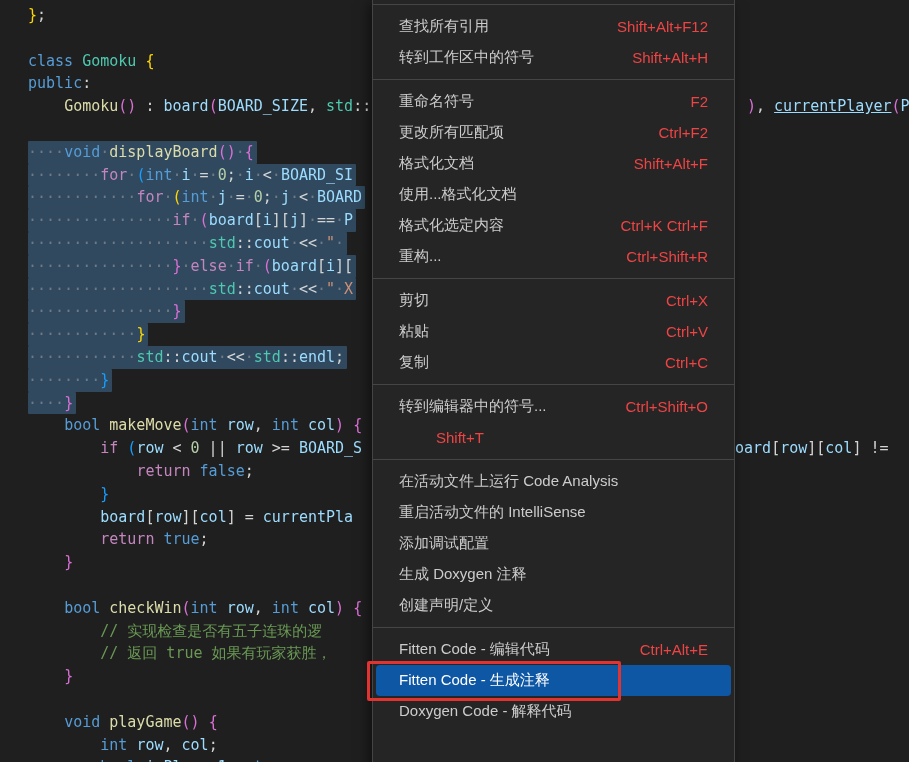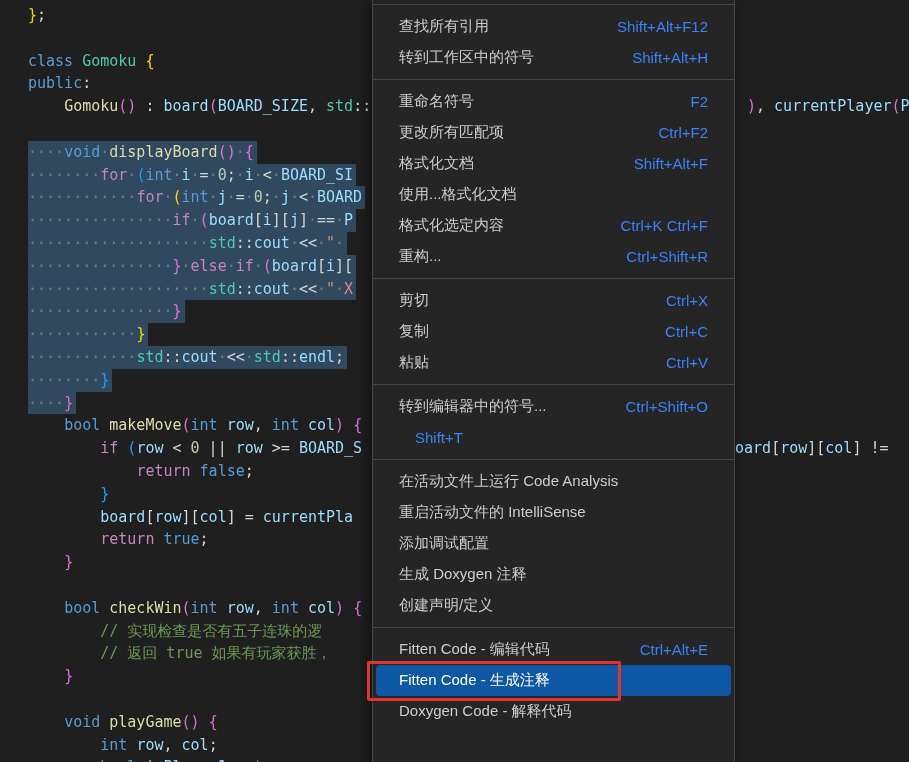--- a/index.html
+++ b/index.html
@@ -34,33 +34,33 @@
   }
   .menuitem{
     height:31px;margin:0 3px;padding:0 23px;border-radius:4px;
     display:flex;align-items:center;justify-content:space-between;
     cursor:default;white-space:nowrap;
   }
   .menuitem.hl{background:var(--hlbg,#0d57a5);color:#ffffff}
   .menuitem.hl .shortcut{color:#ffffff}
   .sep{height:1px;background:#454545;margin:6px 0}
   .menu .sep:first-child{margin-top:0}
-  .shortcut{color:#3b82f6;margin-left:16px}
+  .shortcut{color:#ef4444;margin-left:37px}
   .redbox{
     position:absolute;left:367px;top:661px;width:254px;height:40px;
     box-sizing:border-box;border:3px solid var(--redc,#e13430);
     border-radius:2px;z-index:9;pointer-events:none;
   }
 </style>
 </head>
 <body style="background: rgb(31, 31, 31);">
 
 <div class="code"><div class="line"><span style="color: rgb(255, 215, 0);">}</span><span style="color: rgb(212, 212, 212);">;</span></div><div class="line"></div><div class="line"><span style="color: rgb(86, 156, 214);">class</span><span style="color: rgb(212, 212, 212);"> </span><span style="color: rgb(78, 201, 176);">Gomoku</span><span style="color: rgb(212, 212, 212);"> </span><span style="color: rgb(255, 215, 0);">{</span></div><div class="line"><span style="color: rgb(86, 156, 214);">public</span><span style="color: rgb(212, 212, 212);">:</span></div><div class="line"><span style="color: rgb(212, 212, 212);">    </span><span style="color: rgb(220, 220, 170);">Gomoku</span><span style="color: rgb(218, 112, 214);">()</span><span style="color: rgb(212, 212, 212);"> : </span><span style="color: rgb(156, 220, 254);">board</span><span style="color: rgb(218, 112, 214);">(</span><span style="color: rgb(156, 220, 254);">BOARD_SIZE</span><span style="color: rgb(212, 212, 212);">, </span><span style="color: rgb(78, 201, 176);">std</span><span style="color: rgb(212, 212, 212);">::</span></div><div class="line"></div><div class="line"><span class="sel"><span class="ws">····</span><span style="color: rgb(86, 156, 214);">void</span><span class="ws">·</span><span style="color: rgb(220, 220, 170);">displayBoard</span><span style="color: rgb(218, 112, 214);">()</span><span class="ws">·</span><span style="color: rgb(218, 112, 214);">{</span></span></div><div class="line"><span class="sel"><span class="ws">········</span><span style="color: rgb(197, 134, 192);">for</span><span class="ws">·</span><span style="color: rgb(23, 159, 255);">(</span><span style="color: rgb(86, 156, 214);">int</span><span class="ws">·</span><span style="color: rgb(156, 220, 254);">i</span><span class="ws">·</span><span style="color: rgb(212, 212, 212);">=</span><span class="ws">·</span><span style="color: rgb(181, 206, 168);">0</span><span style="color: rgb(212, 212, 212);">;</span><span class="ws">·</span><span style="color: rgb(156, 220, 254);">i</span><span class="ws">·</span><span style="color: rgb(212, 212, 212);">&lt;</span><span class="ws">·</span><span style="color: rgb(156, 220, 254);">BOARD_SI</span></span></div><div class="line"><span class="sel"><span class="ws">············</span><span style="color: rgb(197, 134, 192);">for</span><span class="ws">·</span><span style="color: rgb(255, 215, 0);">(</span><span style="color: rgb(86, 156, 214);">int</span><span class="ws">·</span><span style="color: rgb(156, 220, 254);">j</span><span class="ws">·</span><span style="color: rgb(212, 212, 212);">=</span><span class="ws">·</span><span style="color: rgb(181, 206, 168);">0</span><span style="color: rgb(212, 212, 212);">;</span><span class="ws">·</span><span style="color: rgb(156, 220, 254);">j</span><span class="ws">·</span><span style="color: rgb(212, 212, 212);">&lt;</span><span class="ws">·</span><span style="color: rgb(156, 220, 254);">BOARD</span></span></div><div class="line"><span class="sel"><span class="ws">················</span><span style="color: rgb(197, 134, 192);">if</span><span class="ws">·</span><span style="color: rgb(218, 112, 214);">(</span><span style="color: rgb(156, 220, 254);">board</span><span style="color: rgb(212, 212, 212);">[</span><span style="color: rgb(156, 220, 254);">i</span><span style="color: rgb(212, 212, 212);">][</span><span style="color: rgb(156, 220, 254);">j</span><span style="color: rgb(212, 212, 212);">]</span><span class="ws">·</span><span style="color: rgb(212, 212, 212);">==</span><span class="ws">·</span><span style="color: rgb(156, 220, 254);">P</span></span></div><div class="line"><span class="sel"><span class="ws">····················</span><span style="color: rgb(78, 201, 176);">std</span><span style="color: rgb(212, 212, 212);">::</span><span style="color: rgb(156, 220, 254);">cout</span><span class="ws">·</span><span style="color: rgb(212, 212, 212);">&lt;&lt;</span><span class="ws">·</span><span style="color: rgb(206, 145, 120);">"</span><span class="ws">·</span></span></div><div class="line"><span class="sel"><span class="ws">················</span><span style="color: rgb(218, 112, 214);">}</span><span class="ws">·</span><span style="color: rgb(197, 134, 192);">else</span><span class="ws">·</span><span style="color: rgb(197, 134, 192);">if</span><span class="ws">·</span><span style="color: rgb(218, 112, 214);">(</span><span style="color: rgb(156, 220, 254);">board</span><span style="color: rgb(212, 212, 212);">[</span><span style="color: rgb(156, 220, 254);">i</span><span style="color: rgb(212, 212, 212);">][</span></span></div><div class="line"><span class="sel"><span class="ws">····················</span><span style="color: rgb(78, 201, 176);">std</span><span style="color: rgb(212, 212, 212);">::</span><span style="color: rgb(156, 220, 254);">cout</span><span class="ws">·</span><span style="color: rgb(212, 212, 212);">&lt;&lt;</span><span class="ws">·</span><span style="color: rgb(206, 145, 120);">"</span><span class="ws">·</span><span style="color: rgb(206, 145, 120);">X</span></span></div><div class="line"><span class="sel"><span class="ws">················</span><span style="color: rgb(218, 112, 214);">}</span></span></div><div class="line"><span class="sel"><span class="ws">············</span><span style="color: rgb(255, 215, 0);">}</span></span></div><div class="line"><span class="sel"><span class="ws">············</span><span style="color: rgb(78, 201, 176);">std</span><span style="color: rgb(212, 212, 212);">::</span><span style="color: rgb(156, 220, 254);">cout</span><span class="ws">·</span><span style="color: rgb(212, 212, 212);">&lt;&lt;</span><span class="ws">·</span><span style="color: rgb(78, 201, 176);">std</span><span style="color: rgb(212, 212, 212);">::</span><span style="color: rgb(156, 220, 254);">endl</span><span style="color: rgb(212, 212, 212);">;</span></span></div><div class="line"><span class="sel"><span class="ws">········</span><span style="color: rgb(23, 159, 255);">}</span></span></div><div class="line"><span class="sel"><span class="ws">····</span><span style="color: rgb(218, 112, 214);">}</span></span></div><div class="line"><span style="color: rgb(212, 212, 212);">    </span><span style="color: rgb(86, 156, 214);">bool</span><span style="color: rgb(212, 212, 212);"> </span><span style="color: rgb(220, 220, 170);">makeMove</span><span style="color: rgb(218, 112, 214);">(</span><span style="color: rgb(86, 156, 214);">int</span><span style="color: rgb(212, 212, 212);"> </span><span style="color: rgb(156, 220, 254);">row</span><span style="color: rgb(212, 212, 212);">, </span><span style="color: rgb(86, 156, 214);">int</span><span style="color: rgb(212, 212, 212);"> </span><span style="color: rgb(156, 220, 254);">col</span><span style="color: rgb(218, 112, 214);">)</span><span style="color: rgb(212, 212, 212);"> </span><span style="color: rgb(218, 112, 214);">{</span></div><div class="line"><span style="color: rgb(212, 212, 212);">        </span><span style="color: rgb(197, 134, 192);">if</span><span style="color: rgb(212, 212, 212);"> </span><span style="color: rgb(23, 159, 255);">(</span><span style="color: rgb(156, 220, 254);">row</span><span style="color: rgb(212, 212, 212);"> &lt; </span><span style="color: rgb(181, 206, 168);">0</span><span style="color: rgb(212, 212, 212);"> || </span><span style="color: rgb(156, 220, 254);">row</span><span style="color: rgb(212, 212, 212);"> &gt;= </span><span style="color: rgb(156, 220, 254);">BOARD_S</span></div><div class="line"><span style="color: rgb(212, 212, 212);">            </span><span style="color: rgb(197, 134, 192);">return</span><span style="color: rgb(212, 212, 212);"> </span><span style="color: rgb(86, 156, 214);">false</span><span style="color: rgb(212, 212, 212);">;</span></div><div class="line"><span style="color: rgb(212, 212, 212);">        </span><span style="color: rgb(23, 159, 255);">}</span></div><div class="line"><span style="color: rgb(212, 212, 212);">        </span><span style="color: rgb(156, 220, 254);">board</span><span style="color: rgb(212, 212, 212);">[</span><span style="color: rgb(156, 220, 254);">row</span><span style="color: rgb(212, 212, 212);">][</span><span style="color: rgb(156, 220, 254);">col</span><span style="color: rgb(212, 212, 212);">] = </span><span style="color: rgb(156, 220, 254);">currentPla</span></div><div class="line"><span style="color: rgb(212, 212, 212);">        </span><span style="color: rgb(197, 134, 192);">return</span><span style="color: rgb(212, 212, 212);"> </span><span style="color: rgb(86, 156, 214);">true</span><span style="color: rgb(212, 212, 212);">;</span></div><div class="line"><span style="color: rgb(212, 212, 212);">    </span><span style="color: rgb(218, 112, 214);">}</span></div><div class="line"></div><div class="line"><span style="color: rgb(212, 212, 212);">    </span><span style="color: rgb(86, 156, 214);">bool</span><span style="color: rgb(212, 212, 212);"> </span><span style="color: rgb(220, 220, 170);">checkWin</span><span style="color: rgb(218, 112, 214);">(</span><span style="color: rgb(86, 156, 214);">int</span><span style="color: rgb(212, 212, 212);"> </span><span style="color: rgb(156, 220, 254);">row</span><span style="color: rgb(212, 212, 212);">, </span><span style="color: rgb(86, 156, 214);">int</span><span style="color: rgb(212, 212, 212);"> </span><span style="color: rgb(156, 220, 254);">col</span><span style="color: rgb(218, 112, 214);">)</span><span style="color: rgb(212, 212, 212);"> </span><span style="color: rgb(218, 112, 214);">{</span></div><div class="line"><span style="color: rgb(212, 212, 212);">        </span><span style="color: rgb(106, 153, 85);">// 实现检查是否有五子连珠的逻</span></div><div class="line"><span style="color: rgb(212, 212, 212);">        </span><span style="color: rgb(106, 153, 85);">// 返回 true 如果有玩家获胜，</span></div><div class="line"><span style="color: rgb(212, 212, 212);">    </span><span style="color: rgb(218, 112, 214);">}</span></div><div class="line"></div><div class="line"><span style="color: rgb(212, 212, 212);">    </span><span style="color: rgb(86, 156, 214);">void</span><span style="color: rgb(212, 212, 212);"> </span><span style="color: rgb(220, 220, 170);">playGame</span><span style="color: rgb(218, 112, 214);">()</span><span style="color: rgb(212, 212, 212);"> </span><span style="color: rgb(218, 112, 214);">{</span></div><div class="line"><span style="color: rgb(212, 212, 212);">        </span><span style="color: rgb(86, 156, 214);">int</span><span style="color: rgb(212, 212, 212);"> </span><span style="color: rgb(156, 220, 254);">row</span><span style="color: rgb(212, 212, 212);">, </span><span style="color: rgb(156, 220, 254);">col</span><span style="color: rgb(212, 212, 212);">;</span></div><div class="line"><span style="color: rgb(212, 212, 212);">        </span><span style="color: rgb(86, 156, 214);">bool</span><span style="color: rgb(212, 212, 212);"> </span><span style="color: rgb(156, 220, 254);">isPlayer1</span><span style="color: rgb(212, 212, 212);"> = </span><span style="color: rgb(86, 156, 214);">true</span><span style="color: rgb(212, 212, 212);">;</span></div></div>
 
-<div class="frag frag1"><span style="color: rgb(218, 112, 214);">)</span><span style="color: rgb(212, 212, 212);">, </span><span style="color: rgb(156, 220, 254);">currentPlayer</span><span style="color: rgb(218, 112, 214);">(</span><span style="color: rgb(156, 220, 254);">P</span></div>
+<div class="frag frag1"><span style="color: rgb(218, 112, 214);">)</span><span style="color: rgb(212, 212, 212);">, </span><span style="color: rgb(156, 220, 254); text-decoration: underline;">currentPlayer</span><span style="color: rgb(218, 112, 214);">(</span><span style="color: rgb(156, 220, 254);">P</span></div>
 <div class="frag frag2"><span style="color: rgb(156, 220, 254);">oard</span><span style="color: rgb(212, 212, 212);">[</span><span style="color: rgb(156, 220, 254);">row</span><span style="color: rgb(212, 212, 212);">][</span><span style="color: rgb(156, 220, 254);">col</span><span style="color: rgb(212, 212, 212);">] != </span></div>
 
 <div class="menu">
     <div class="sep"></div>
     <div class="menuitem">
       <span>查找所有引用</span>
       <span class="shortcut">Shift+Alt+F12</span>
     </div>
     <div class="menuitem">
       <span>转到工作区中的符号</span>
@@ -90,26 +90,26 @@
     <div class="menuitem">
       <span>重构...</span>
       <span class="shortcut">Ctrl+Shift+R</span>
     </div>
     <div class="sep"></div>
     <div class="menuitem">
       <span>剪切</span>
       <span class="shortcut">Ctrl+X</span>
     </div>
     <div class="menuitem">
+      <span>粘贴</span>
+      <span class="shortcut">Ctrl+V</span>
+    </div>
+    <div class="menuitem">
       <span>复制</span>
       <span class="shortcut">Ctrl+C</span>
-    </div>
-    <div class="menuitem">
-      <span>粘贴</span>
-      <span class="shortcut">Ctrl+V</span>
     </div>
     <div class="sep"></div>
     <div class="menuitem">
       <span>转到编辑器中的符号...</span>
       <span class="shortcut">Ctrl+Shift+O</span>
     </div>
     <div class="menuitem">
       <span class="shortcut">Shift+T</span>
     </div>
     <div class="sep"></div>

